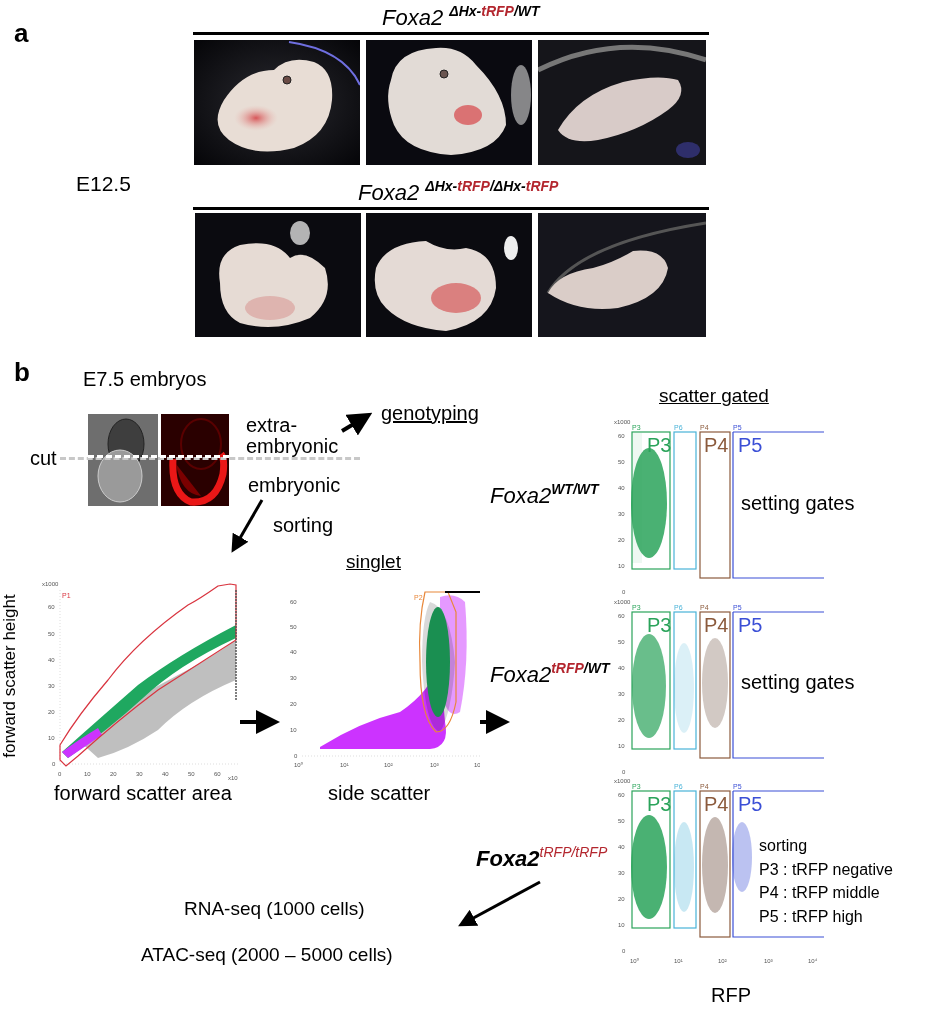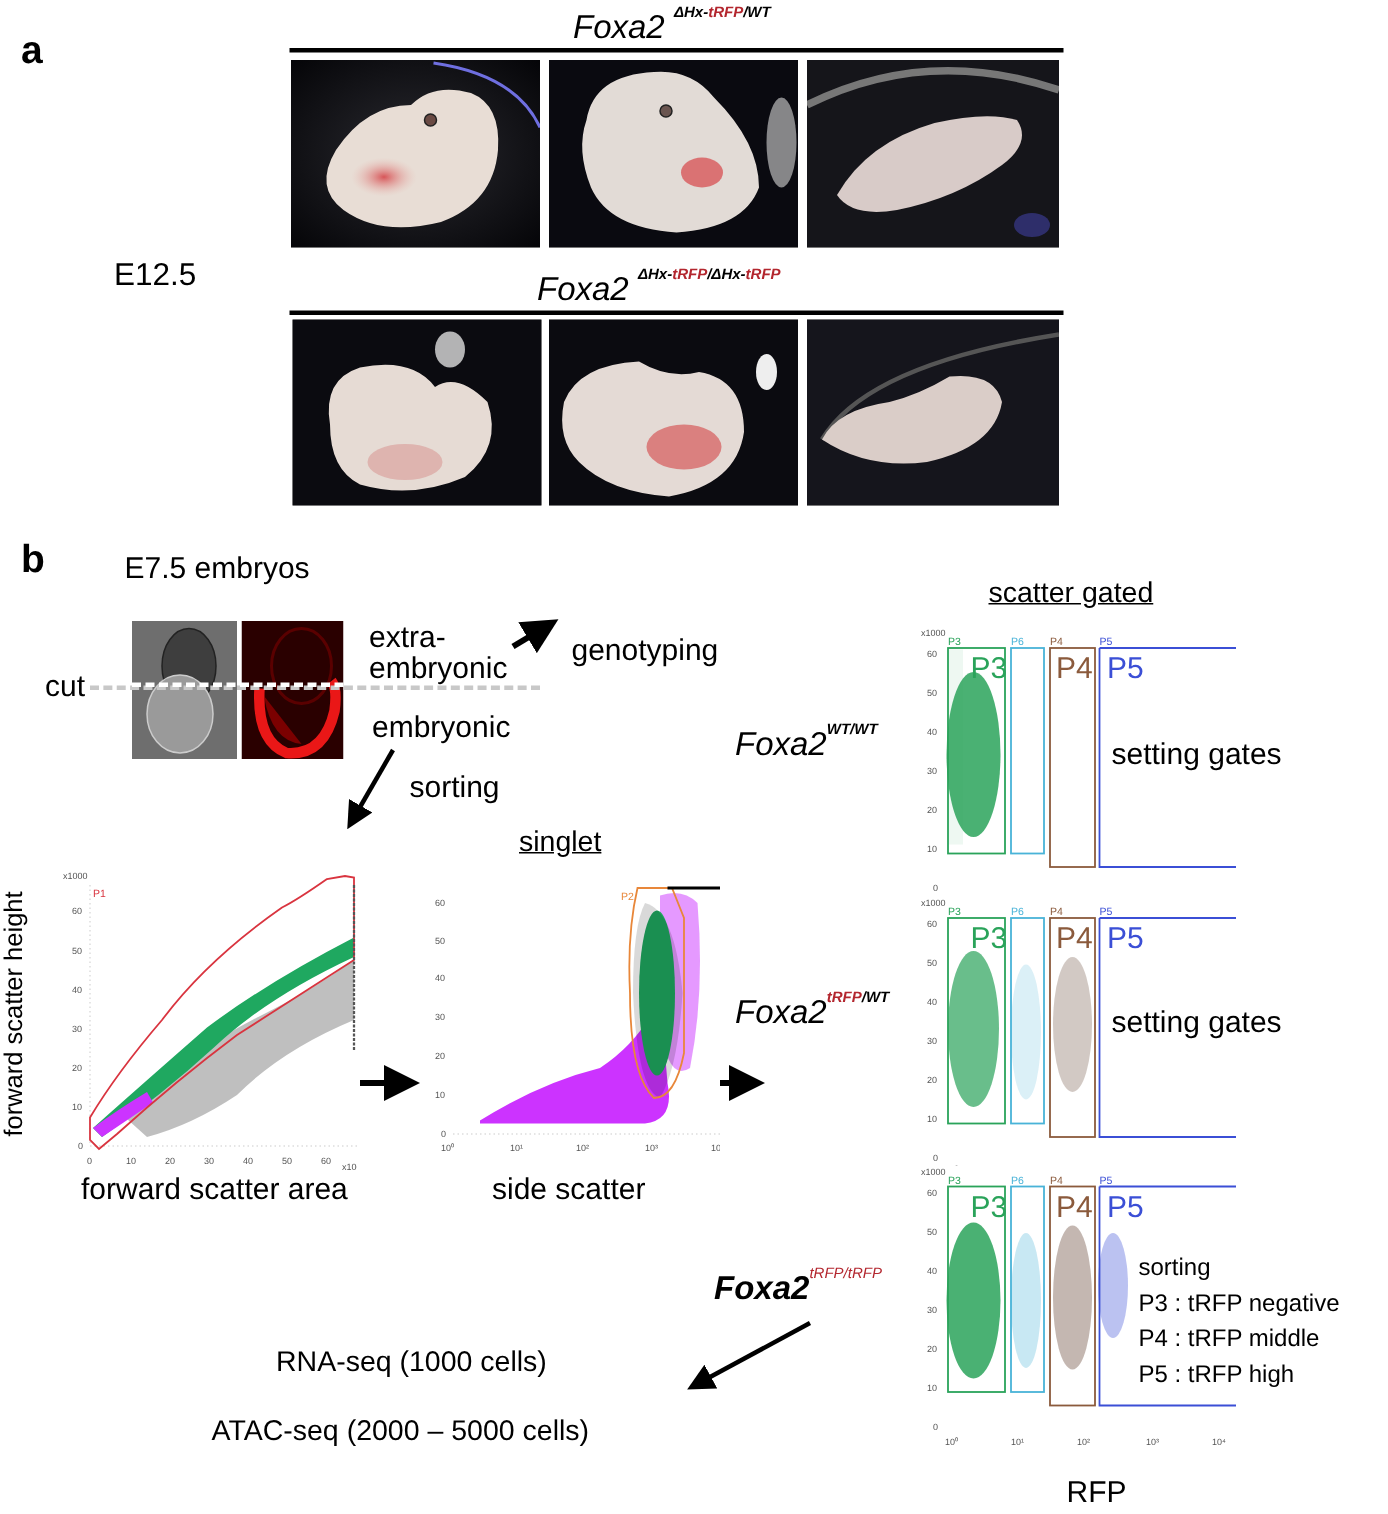--- a/index.html
+++ b/index.html
@@ -1,20 +1,20 @@
 <!DOCTYPE html>
 <html><head>
 <meta charset="utf-8">
 <style>
   html,body{margin:0;padding:0;background:#fff;}
   body{width:925px;height:1009px;position:relative;overflow:hidden;font-family:"Liberation Sans",sans-serif;color:#000;}
   .abs{position:absolute;}
   .panel-letter{font-weight:bold;font-size:26px;}
   .geno{font-style:italic;font-size:22px;white-space:nowrap;}
-  .geno sup{font-size:10px;font-weight:bold;vertical-align:top;position:relative;top:-2px;}
+  .geno sup{font-size:14px;font-weight:bold;vertical-align:top;position:relative;top:-2px;}
   .red{color:#b3262e;}
   .rule{height:3px;background:#000;}
   .photo{overflow:hidden;background:#111;}
   .lbl{font-size:20px;white-space:nowrap;}
   .ul{text-decoration:underline;font-size:19px;}
   .plot{background:#fff;}
 </style>
 </head>
 <body>
 
@@ -114,21 +114,21 @@
     </svg>
 </div>
 <div class="abs" style="left:60px;top:457px;width:300px;height:0;border-top:3px dashed #c8c8c8;"></div>
 <div class="abs" style="left:88px;top:455px;width:141px;height:0;border-top:3px dashed #fff;"></div>
 <div class="abs lbl" style="left:30px;top:447px;">cut</div>
 <div class="abs lbl" style="left:246px;top:415px;line-height:21px;">
   <div>extra-</div>
     <div>embryonic</div>
 </div>
 <div class="abs lbl" style="left:248px;top:474px;">embryonic</div>
-<div class="abs lbl" style="left:381px;top:423px;">genotyping</div>
+<div class="abs lbl" style="left:381px;top:402px;text-decoration:underline;">genotyping</div>
 <div class="abs lbl" style="left:273px;top:514px;">sorting</div>
 
 <svg class="abs" style="left:0;top:0;" width="925" height="1009">
   <defs>
       <marker id="ah" markerWidth="6" markerHeight="6" refX="3" refY="3" orient="auto">
         <path d="M0,0 L6,3 L0,6 Z" fill="#000"></path>
       </marker>
     </defs>
   <line x1="342" y1="431" x2="362" y2="419" stroke="#000" stroke-width="4" marker-end="url(#ah)"></line>
   <line x1="262" y1="500" x2="236" y2="545" stroke="#000" stroke-width="3" marker-end="url(#ah)"></line>

